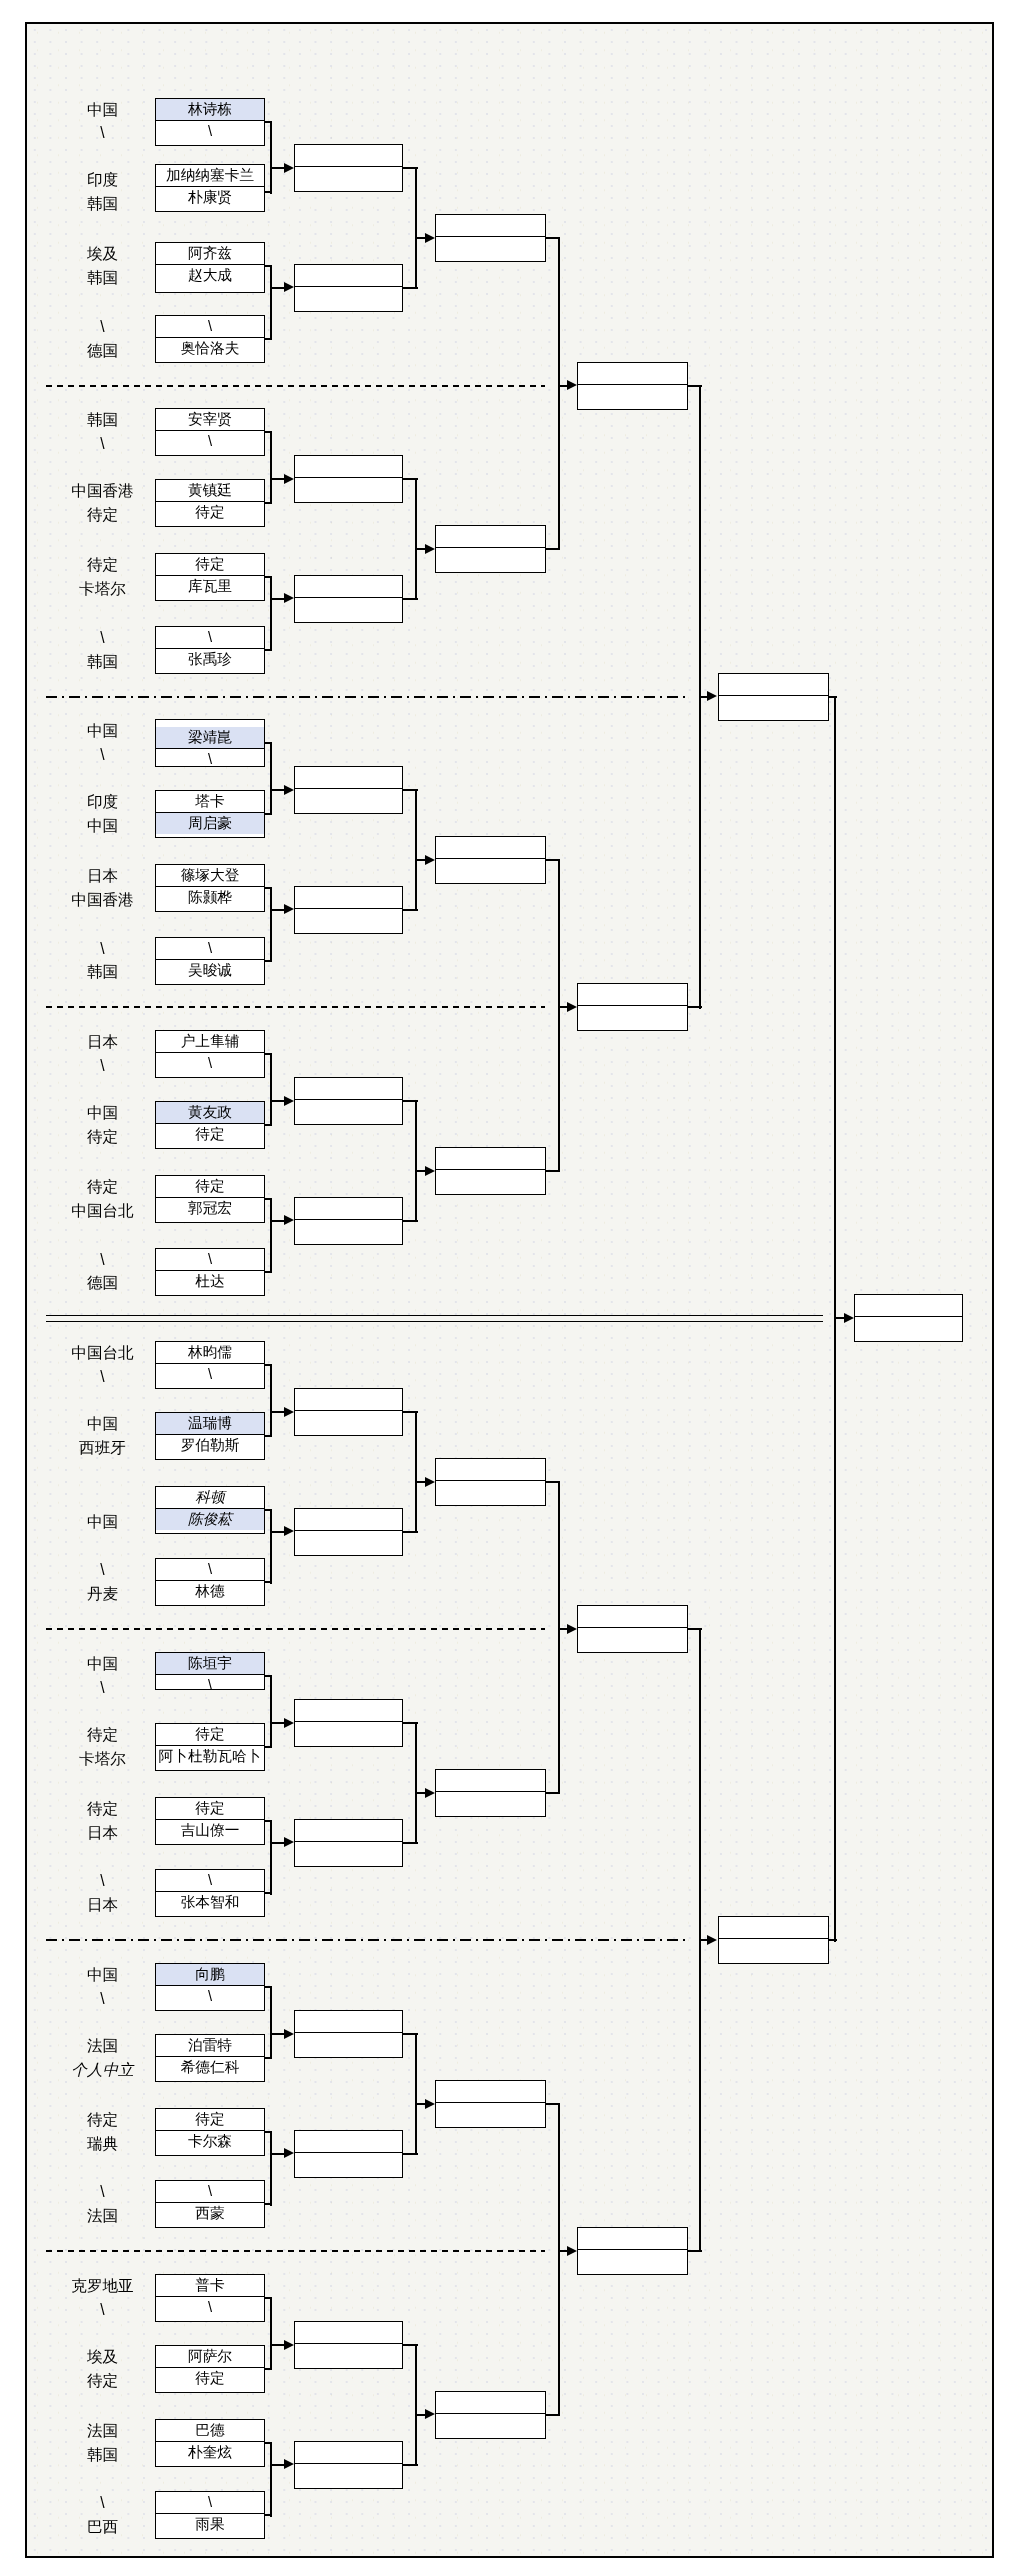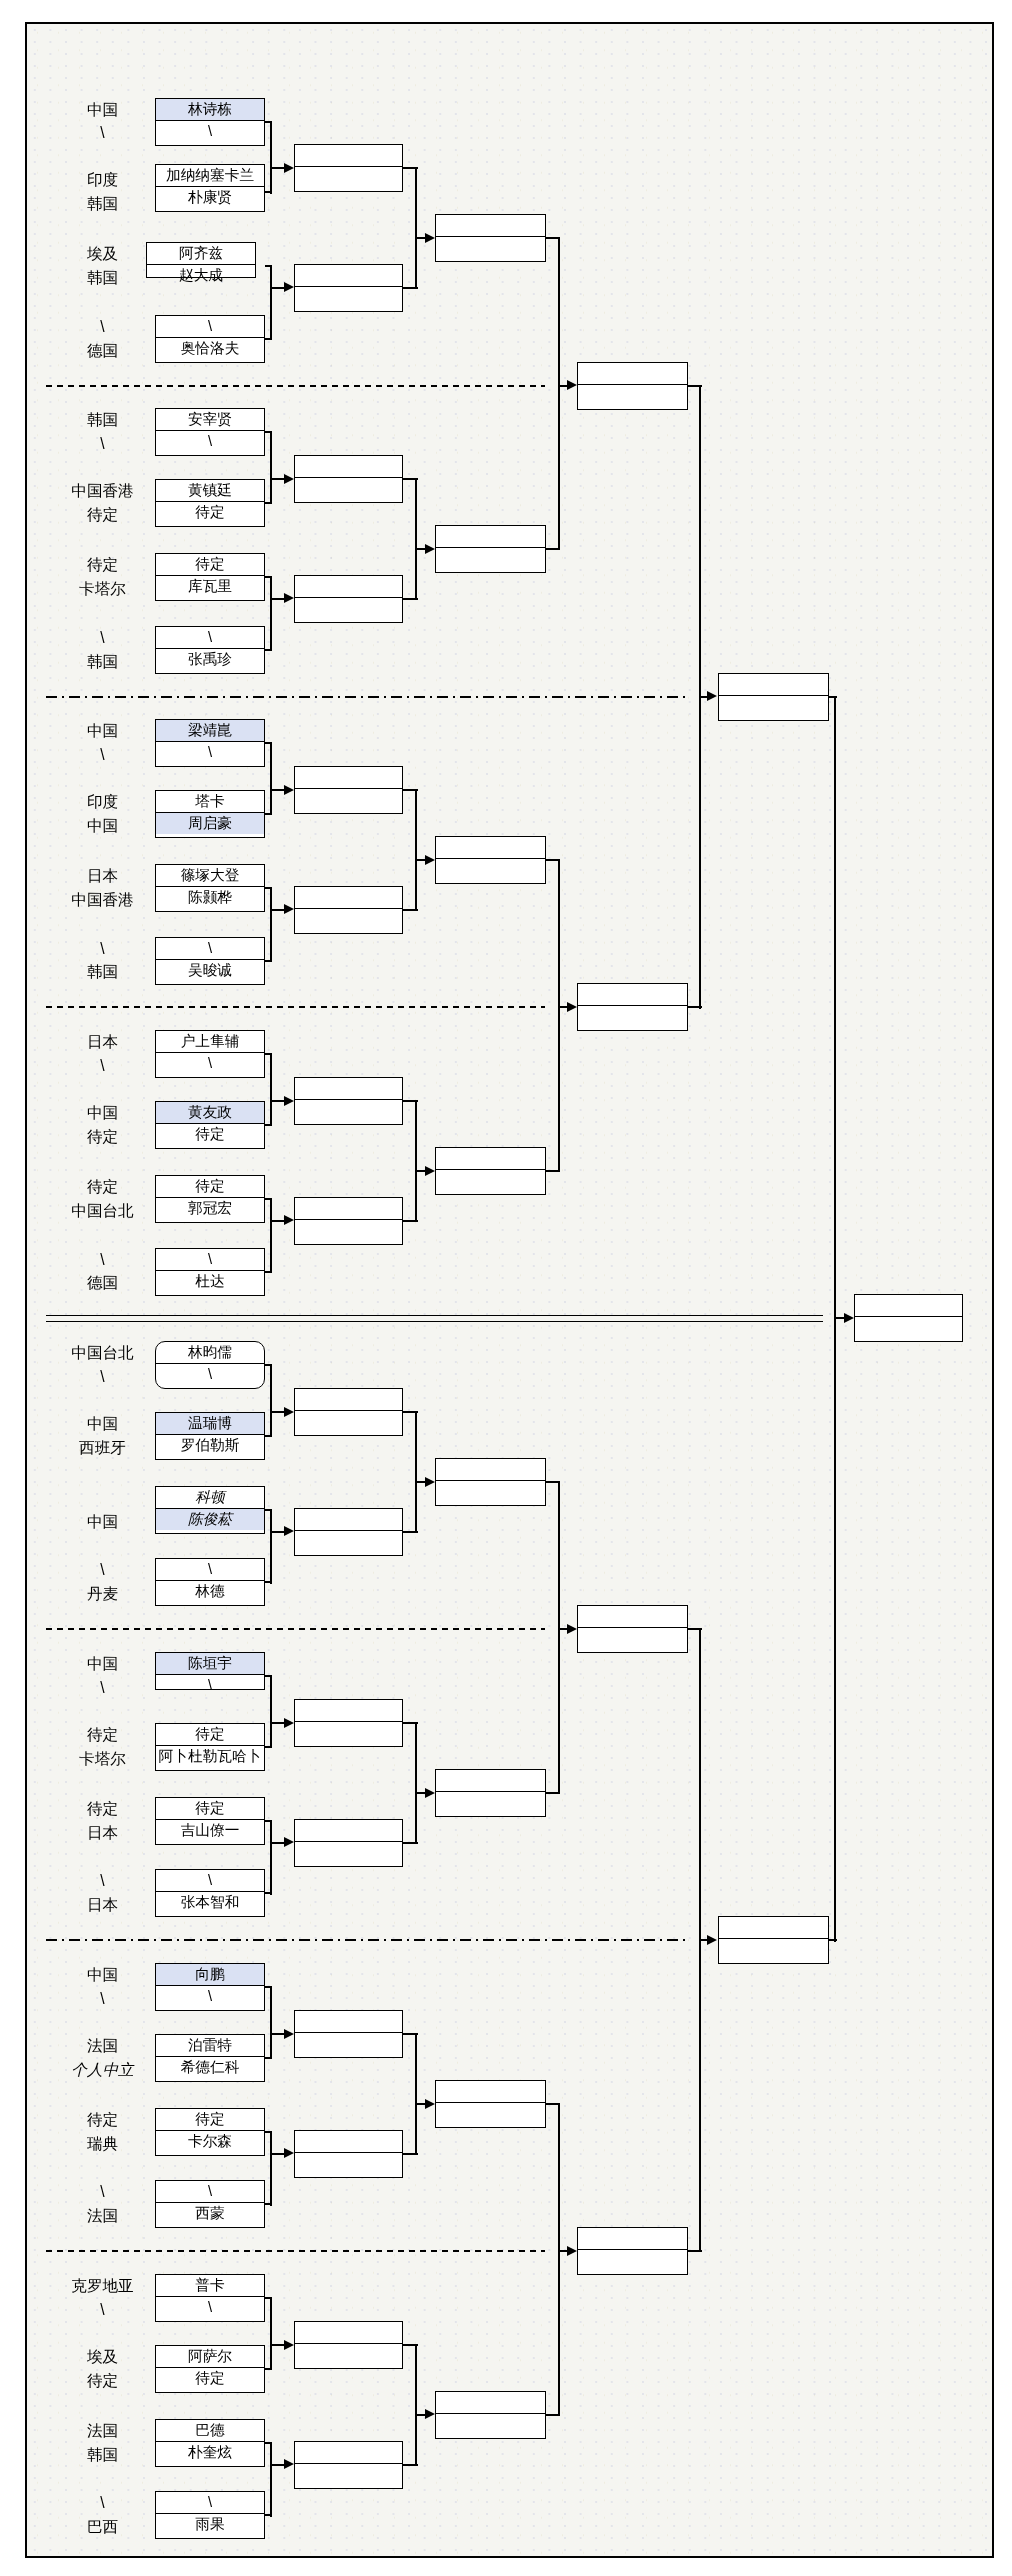--- a/index.html
+++ b/index.html
@@ -51,21 +51,21 @@
       <div class="cell">\</div>
     </div>
     <div class="clabel" style="left: 29px; top: 98px; width: 147px;">中国</div>
     <div class="clabel" style="left: 29px; top: 121px; width: 147px;">\</div>
     <div class="mbox" style="left: 155px; top: 164px; width: 110px; height: 48px;">
       <div class="cell">加纳纳塞卡兰</div>
       <div class="cell">朴康贤</div>
     </div>
     <div class="clabel" style="left: 29px; top: 168px; width: 147px;">印度</div>
     <div class="clabel" style="left: 29px; top: 192px; width: 147px;">韩国</div>
-    <div class="mbox" style="left: 146px; top: 242px; width: 110px; height: 36px;">
+    <div class="mbox" style="left: 155px; top: 242px; width: 110px; height: 51px;">
       <div class="cell">阿齐兹</div>
       <div class="cell">赵大成</div>
     </div>
     <div class="clabel" style="left: 29px; top: 242px; width: 147px;">埃及</div>
     <div class="clabel" style="left: 29px; top: 266px; width: 147px;">韩国</div>
     <div class="mbox" style="left: 155px; top: 315px; width: 110px; height: 48px;">
       <div class="cell">\</div>
       <div class="cell">奥恰洛夫</div>
     </div>
     <div class="clabel" style="left: 29px; top: 315px; width: 147px;">\</div>
@@ -144,21 +144,21 @@
     <div class="hline" style="left: 403px; top: 598px; width: 14.7px;"></div>
     <div class="vline" style="left: 415px; top: 478px; height: 121px;"></div>
     <div class="hline" style="left: 416px; top: 548px; width: 10px;"></div>
     <div class="arrow" style="left: 425px; top: 544px;"></div>
     <div class="mbox" style="left: 435px; top: 525px; width: 111px; height: 48px;">
       <div class="cell"></div>
       <div class="cell"></div>
     </div>
     <div class="hline" style="left: 546px; top: 548px; width: 14px;"></div>
     <div class="mbox" style="left: 155px; top: 719px; width: 110px; height: 48px;">
-      <div class="cell hl" style="background: rgb(218, 225, 243);">梁靖崑</div>
+      <div class="cell hl" style="background: rgb(218, 225, 243); margin-top: 7px;">梁靖崑</div>
       <div class="cell">\</div>
     </div>
     <div class="clabel" style="left: 29px; top: 719px; width: 147px;">中国</div>
     <div class="clabel" style="left: 29px; top: 743px; width: 147px;">\</div>
     <div class="mbox" style="left: 155px; top: 790px; width: 110px; height: 48px;">
       <div class="cell">塔卡</div>
       <div class="cell hl" style="background: rgb(218, 225, 243);">周启豪</div>
     </div>
     <div class="clabel" style="left: 29px; top: 790px; width: 147px;">印度</div>
     <div class="clabel" style="left: 29px; top: 814px; width: 147px;">中国</div>
@@ -247,21 +247,21 @@
     </div>
     <div class="hline" style="left: 403px; top: 1220px; width: 14.7px;"></div>
     <div class="vline" style="left: 415px; top: 1100px; height: 121px;"></div>
     <div class="hline" style="left: 416px; top: 1170px; width: 10px;"></div>
     <div class="arrow" style="left: 425px; top: 1166px;"></div>
     <div class="mbox" style="left: 435px; top: 1147px; width: 111px; height: 48px;">
       <div class="cell"></div>
       <div class="cell"></div>
     </div>
     <div class="hline" style="left: 546px; top: 1170px; width: 14px;"></div>
-    <div class="mbox" style="left: 155px; top: 1341px; width: 110px; height: 48px; border-radius: 10px;">
+    <div class="mbox" style="left: 155px; top: 1341px; width: 110px; height: 48px;">
       <div class="cell">林昀儒</div>
       <div class="cell">\</div>
     </div>
     <div class="clabel" style="left: 29px; top: 1341px; width: 147px;">中国台北</div>
     <div class="clabel" style="left: 29px; top: 1365px; width: 147px;">\</div>
     <div class="mbox" style="left: 155px; top: 1412px; width: 110px; height: 48px;">
       <div class="cell hl" style="background: rgb(218, 225, 243);">温瑞博</div>
       <div class="cell">罗伯勒斯</div>
     </div>
     <div class="clabel" style="left: 29px; top: 1412px; width: 147px;">中国</div>

